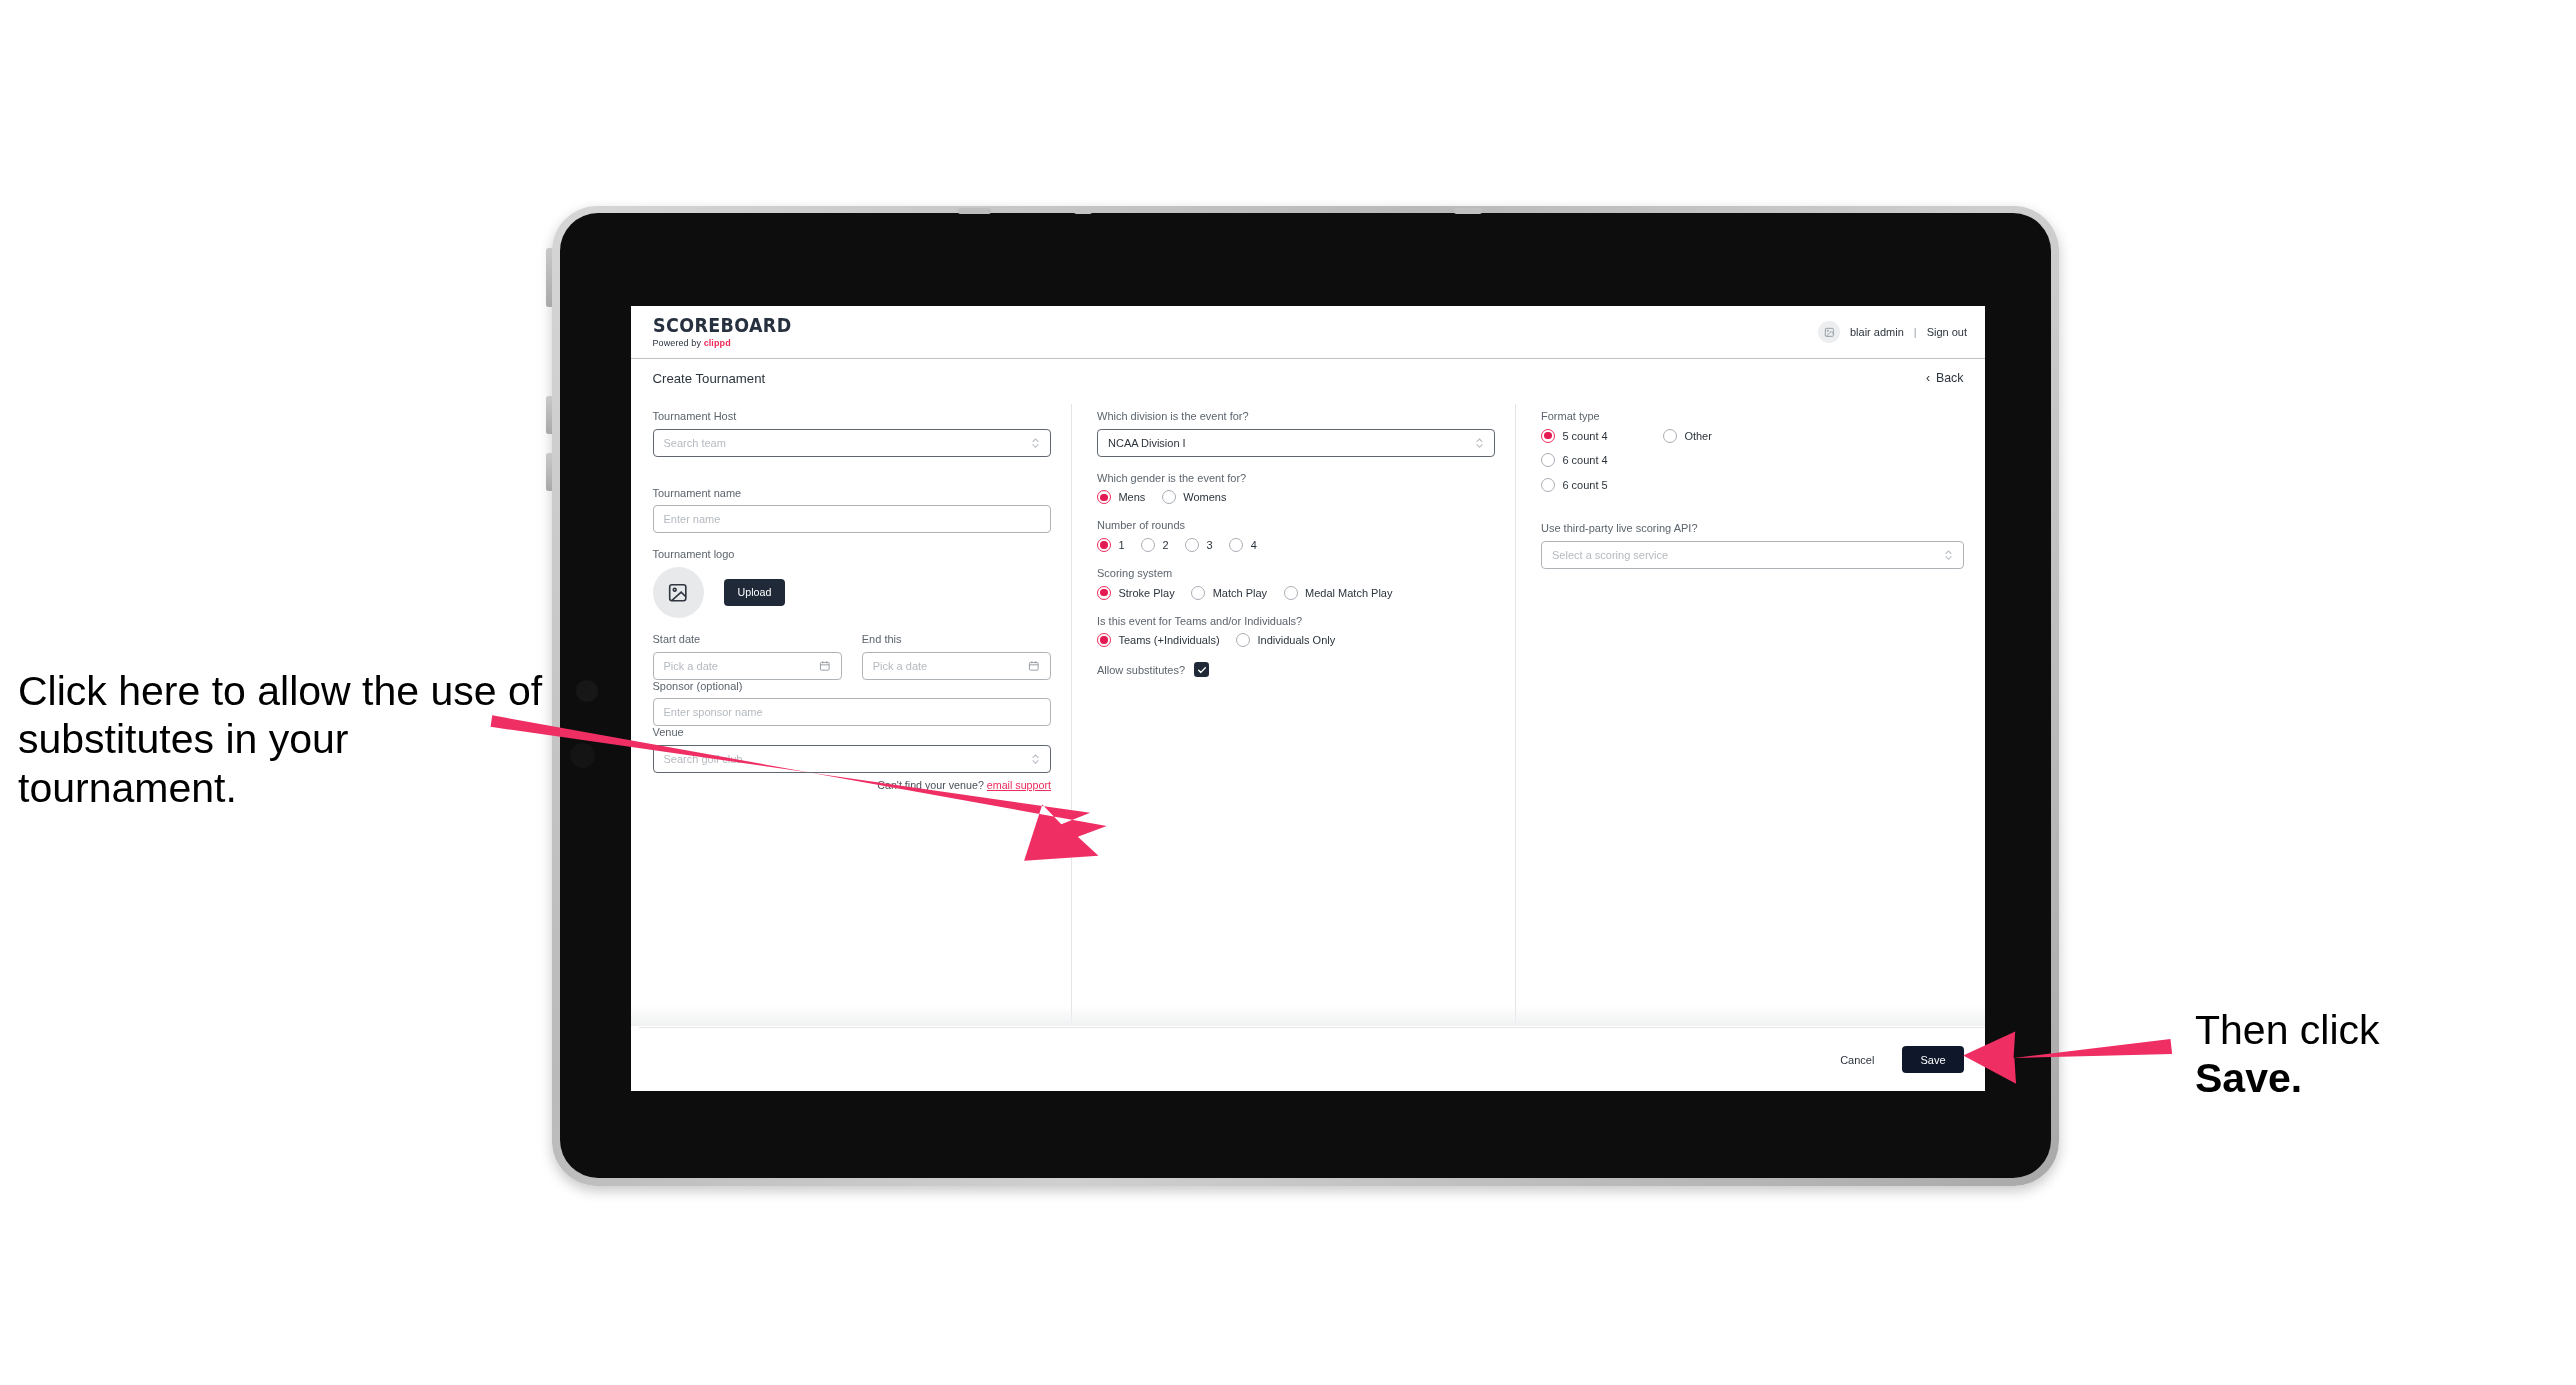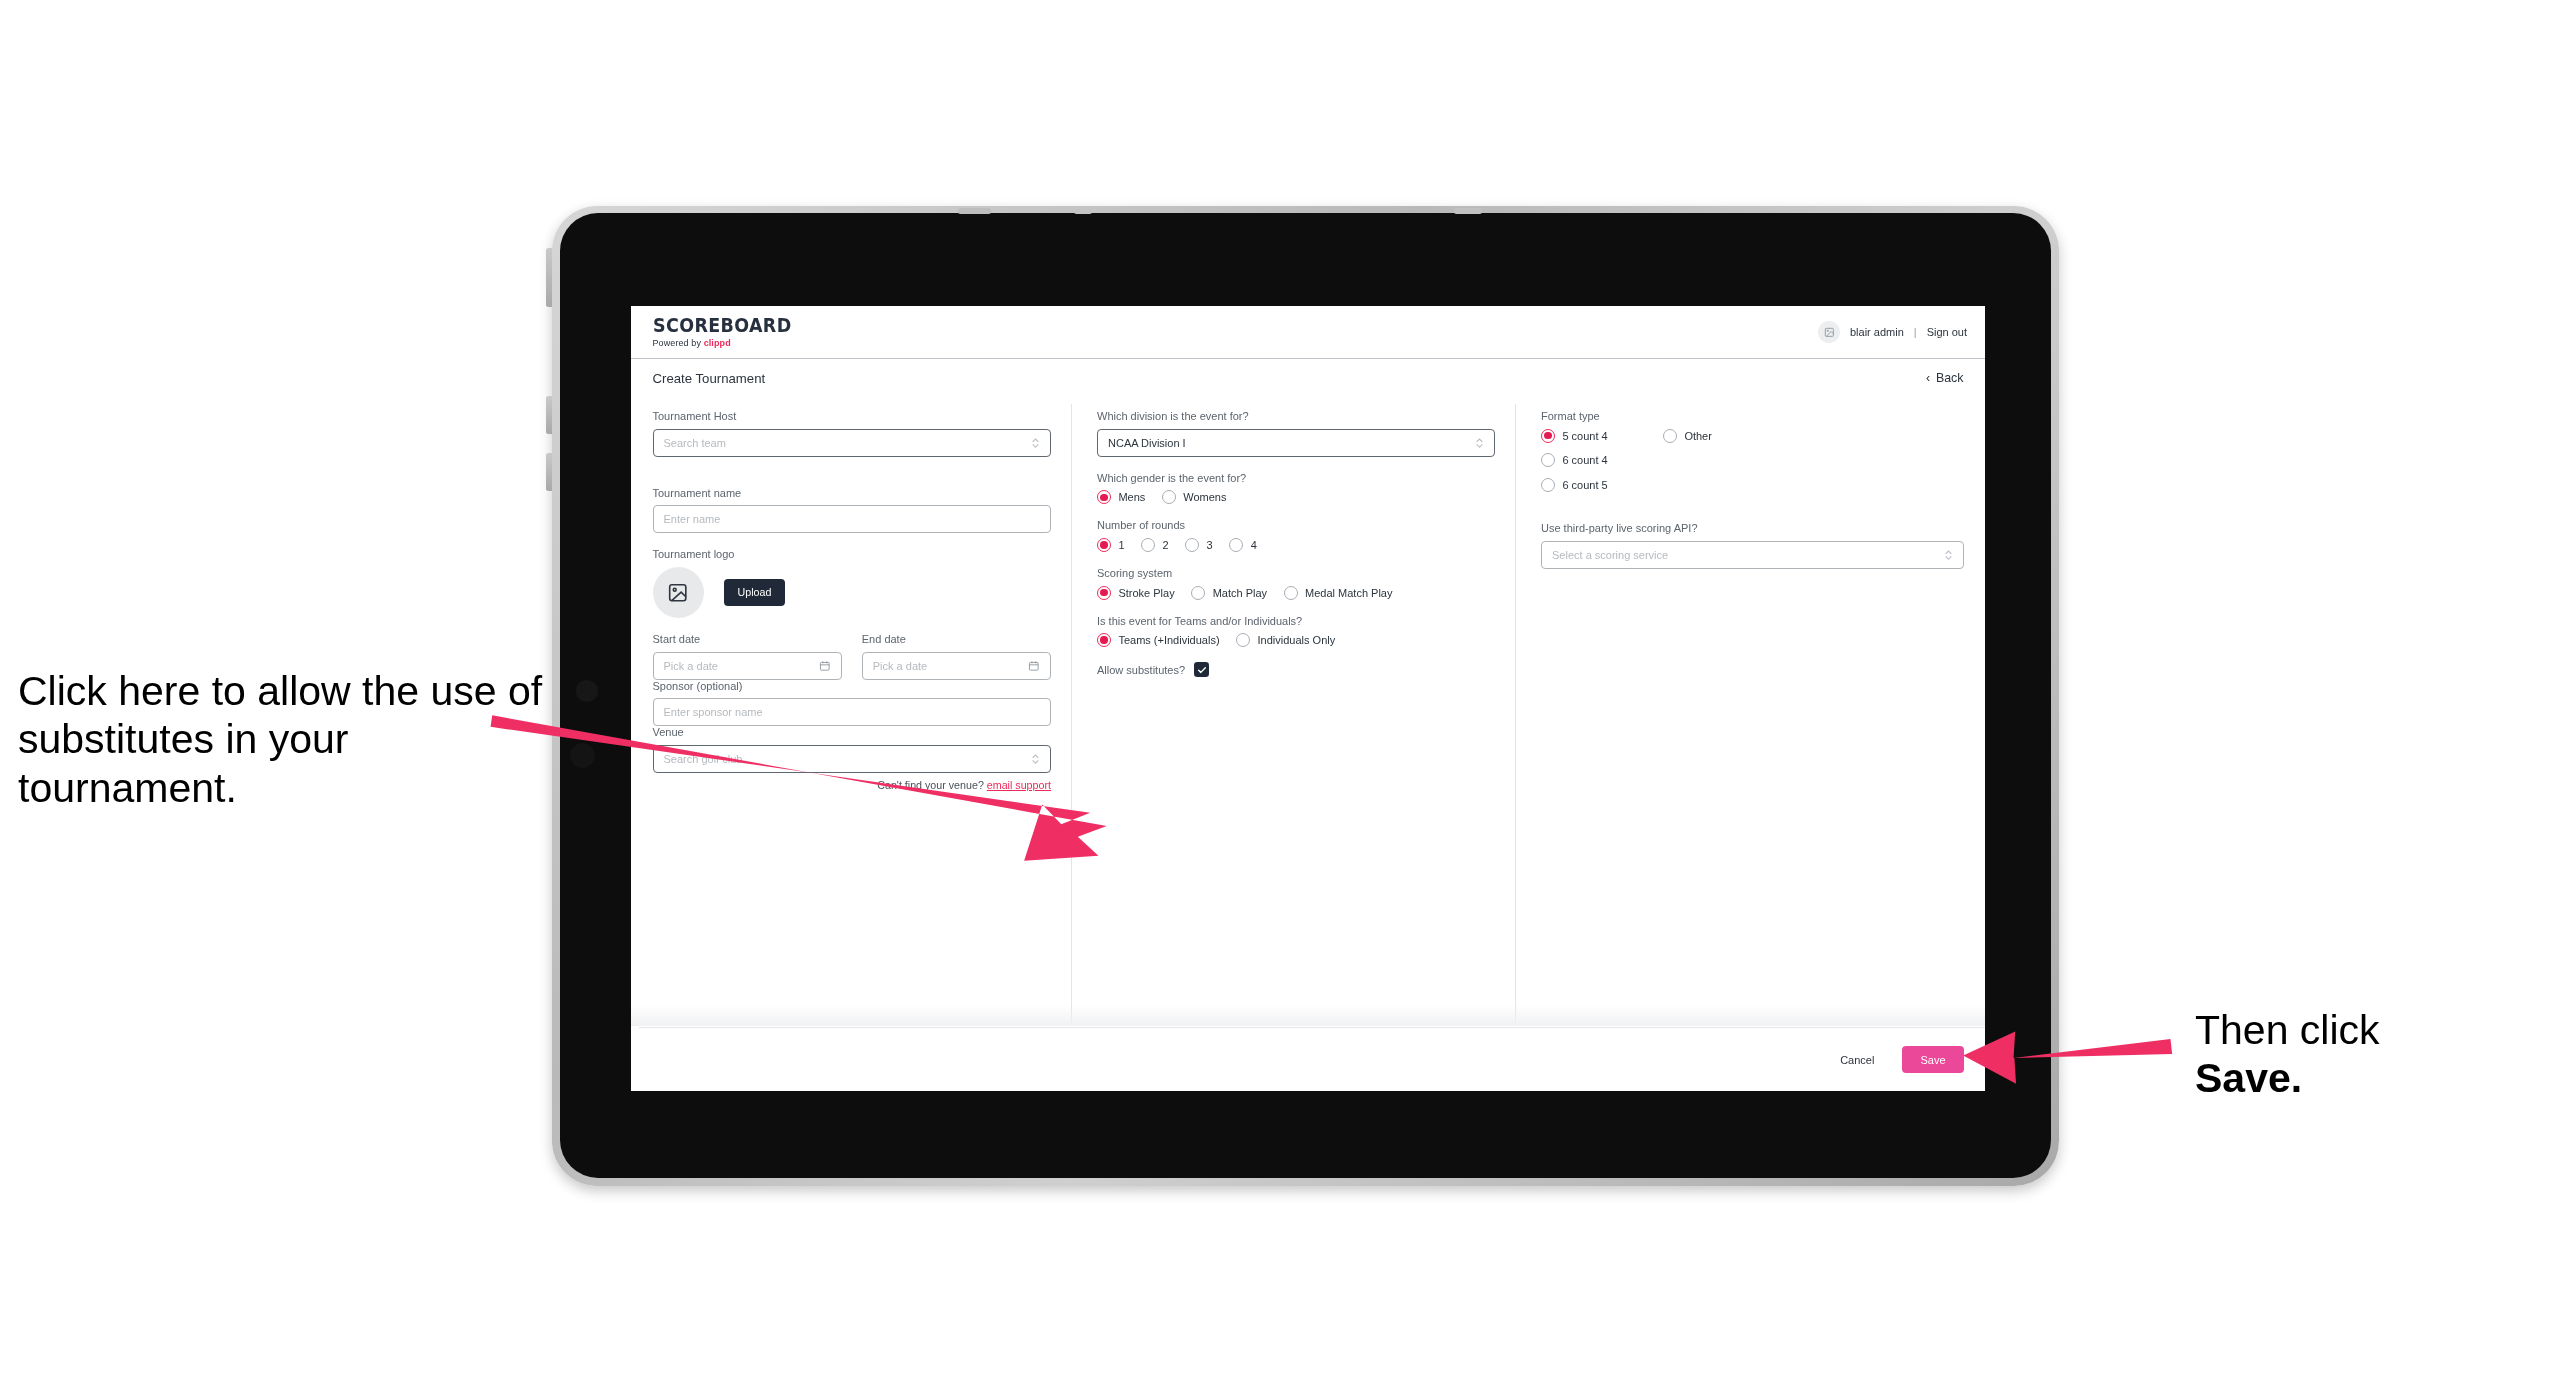--- a/index.html
+++ b/index.html
@@ -245,21 +245,21 @@
     background:#fff;
     border-top: 0.8px solid #e3e5e8;
     display:flex; align-items:center; justify-content:flex-end;
     gap: 18px;
     padding-right: 21.5px;
   }
   .btn-cancel {
     font-size: 11px; color:#2c343d; cursor:pointer; padding: 6.6px 10px;
   }
   .btn-save {
-    background:#ec4899; color:#fff;
+    background:#0f172a; color:#fff;
     font-size: 11px;
     padding: 7.4px 18px;
     border-radius: 4.1px;
     cursor:pointer;
   }
 
   
   .anno {
     position:absolute;
     font-family: "Liberation Sans", sans-serif;
@@ -366,21 +366,21 @@
               <span>Pick a date</span>
               <span class="cal-ic">
                 <svg width="11.6" height="11.6" viewBox="0 0 24 24" fill="none" stroke="currentColor" stroke-width="1.8">
                     <rect x="3" y="5" width="18" height="16" rx="2"></rect>
                     <path d="M3 10h18M8 3v4M16 3v4"></path>
                   </svg>
               </span>
             </div>
           </div>
           <div class="date-col">
-            <div class="fld-label">End date</div>
+            <div class="fld-label">End this</div>
             <div class="input soft">
               <span>Pick a date</span>
               <span class="cal-ic">
                 <svg width="11.6" height="11.6" viewBox="0 0 24 24" fill="none" stroke="currentColor" stroke-width="1.8">
                     <rect x="3" y="5" width="18" height="16" rx="2"></rect>
                     <path d="M3 10h18M8 3v4M16 3v4"></path>
                   </svg>
               </span>
             </div>
           </div>

